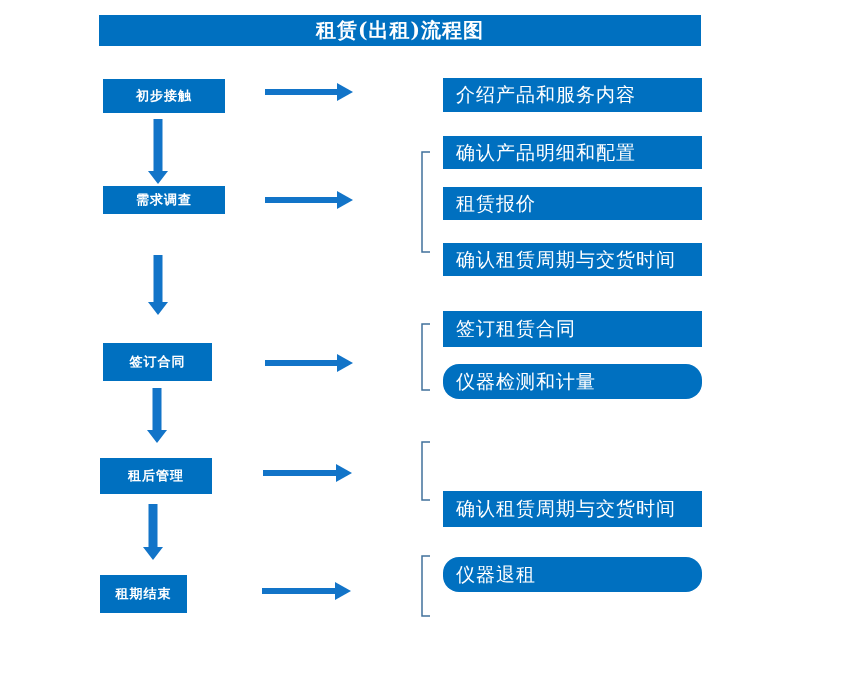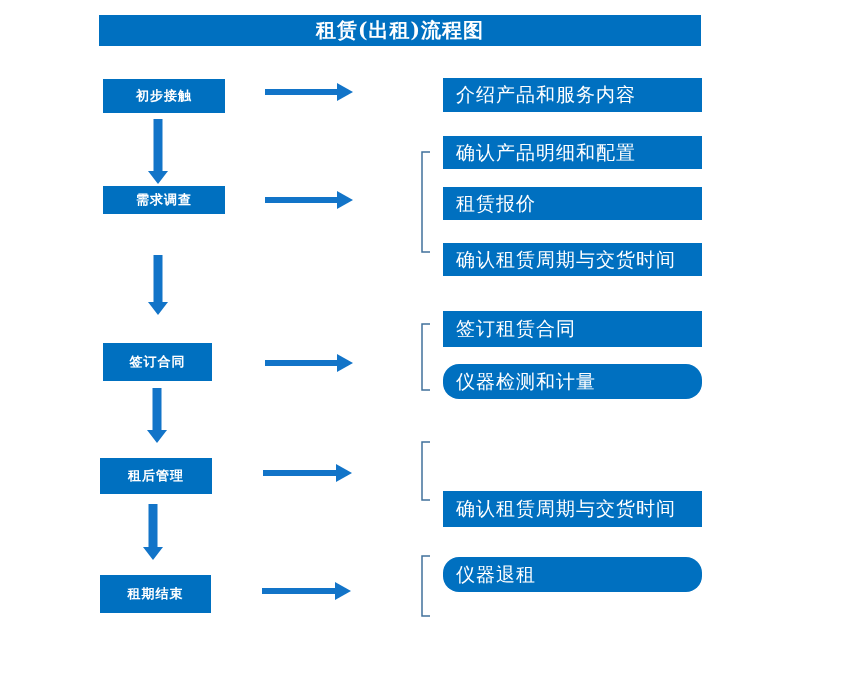--- a/index.html
+++ b/index.html
@@ -56,21 +56,21 @@
 <body>
 
 <div class="canvas">
 
   <div class="titlebar">租赁(出租)流程图</div>
 
   <div class="lbox" style="left:103px; top:79px;  width:122px; height:34px;">初步接触</div>
   <div class="lbox" style="left:103px; top:186px; width:122px; height:28px;">需求调查</div>
   <div class="lbox" style="left:103px; top:343px; width:109px; height:38px;text-align:center;">签订合同</div>
   <div class="lbox" style="left:100px; top:458px; width:112px; height:36px;">租后管理</div>
-  <div class="lbox" style="left:100px; top:575px; width:111px; height:38px;">租期结束</div>
+  <div class="lbox" style="left:100px; top:575px; width:87px; height:38px;">租期结束</div>
 
   <div class="rbox" style="top:78px;  height:34px;">介绍产品和服务内容</div>
 
   <div class="rbox" style="top:136px; height:33px;">确认产品明细和配置</div>
   <div class="rbox" style="top:187px; height:33px;">租赁报价</div>
   <div class="rbox" style="top:243px; height:33px;">确认租赁周期与交货时间</div>
 
   <div class="rbox" style="top:311px; height:36px;">签订租赁合同</div>
   <div class="rbox" style="top:364px; height:35px;border-radius:16px;">仪器检测和计量</div>
 

